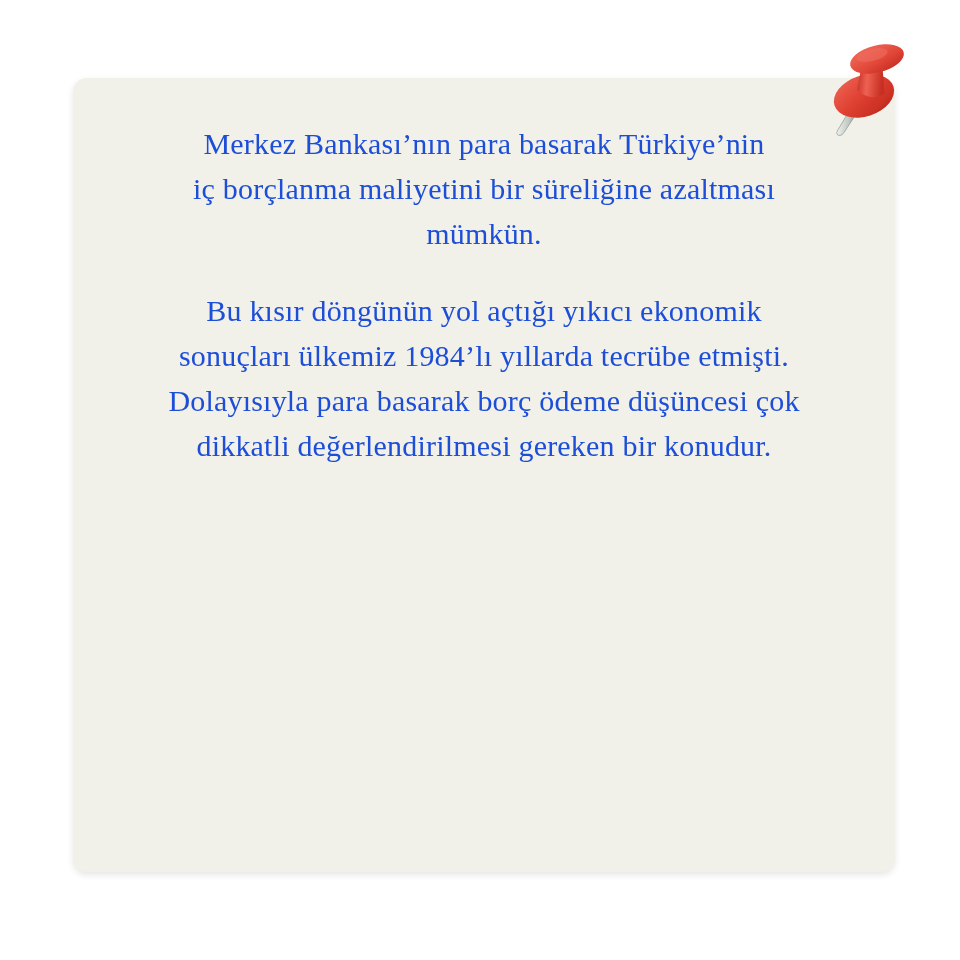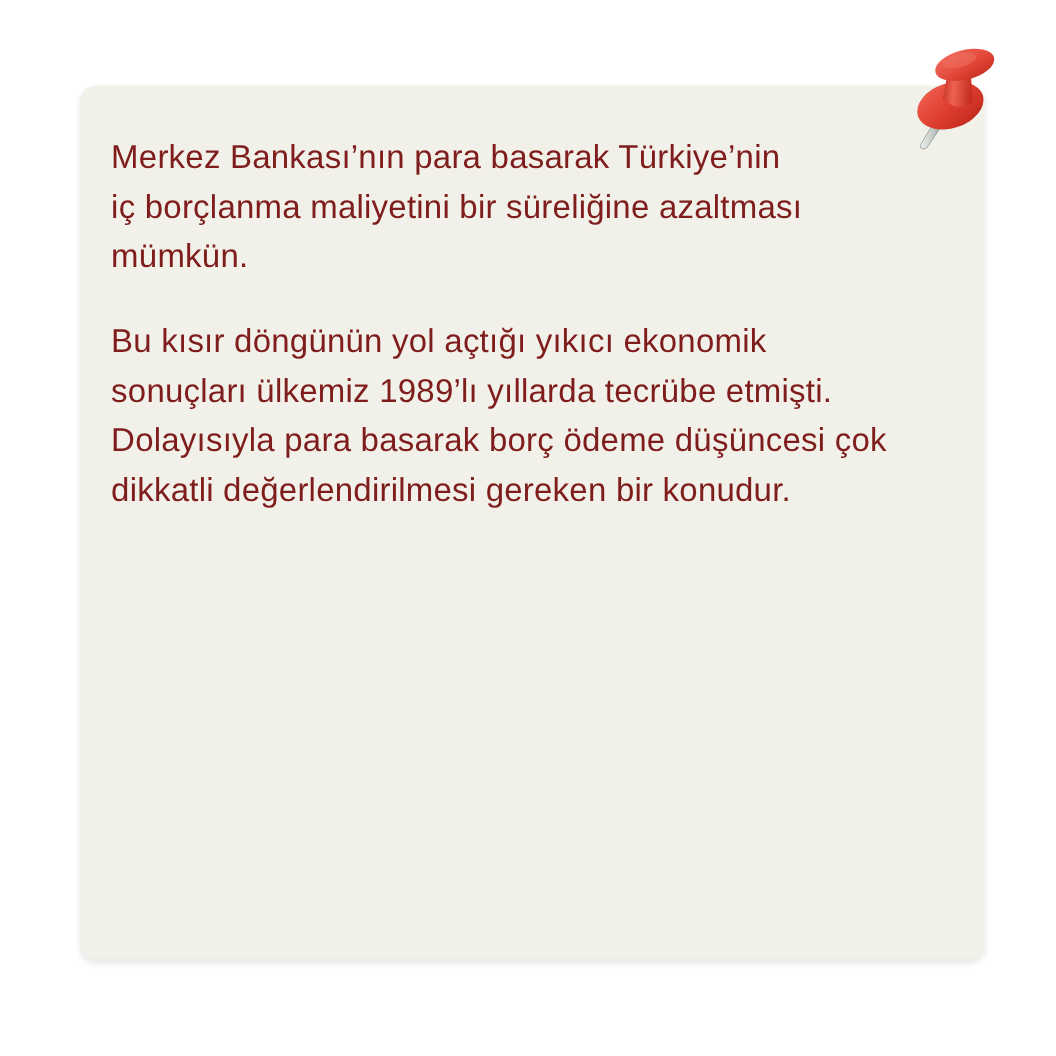--- a/index.html
+++ b/index.html
@@ -29,24 +29,25 @@
     box-sizing: border-box;
     padding: 43px 28px 0 28px;
   }
   .note-text {
     width: 100%;
   }
   .para {
     margin: 0 0 32px 0;
     font-size: 30px;
     line-height: 45px;
-    color: #7f1d1d;
-    text-align: left;
+    color: #1d4ed8;
+    text-align: center;
     white-space: pre-line;
     letter-spacing: 0.2px;
+    font-family: Liberation Serif, serif;
   }
   .pushpin {
     position: absolute;
     left: 820px;
     top: 38px;
     width: 92px;
     height: 102px;
     pointer-events: none;
   }
 </style>
@@ -54,21 +55,21 @@
 <body>
 
 <div class="page">
 
   <div class="note-card">
     <div class="note-text">
       <p class="para">Merkez Bankası’nın para basarak Türkiye’nin
 iç borçlanma maliyetini bir süreliğine azaltması
 mümkün.</p>
       <p class="para">Bu kısır döngünün yol açtığı yıkıcı ekonomik
-sonuçları ülkemiz 1989’lı yıllarda tecrübe etmişti.
+sonuçları ülkemiz 1984’lı yıllarda tecrübe etmişti.
 Dolayısıyla para basarak borç ödeme düşüncesi çok
 dikkatli değerlendirilmesi gereken bir konudur.</p>
     </div>
   </div>
 
   <div class="pushpin">
     <svg width="92" height="102" viewBox="0 0 92 102" xmlns="http://www.w3.org/2000/svg">
       <defs>
         <linearGradient id="gNeedle" x1="0" y1="0" x2="1" y2="0">
           <stop offset="0" stop-color="#eef1ee"></stop>

